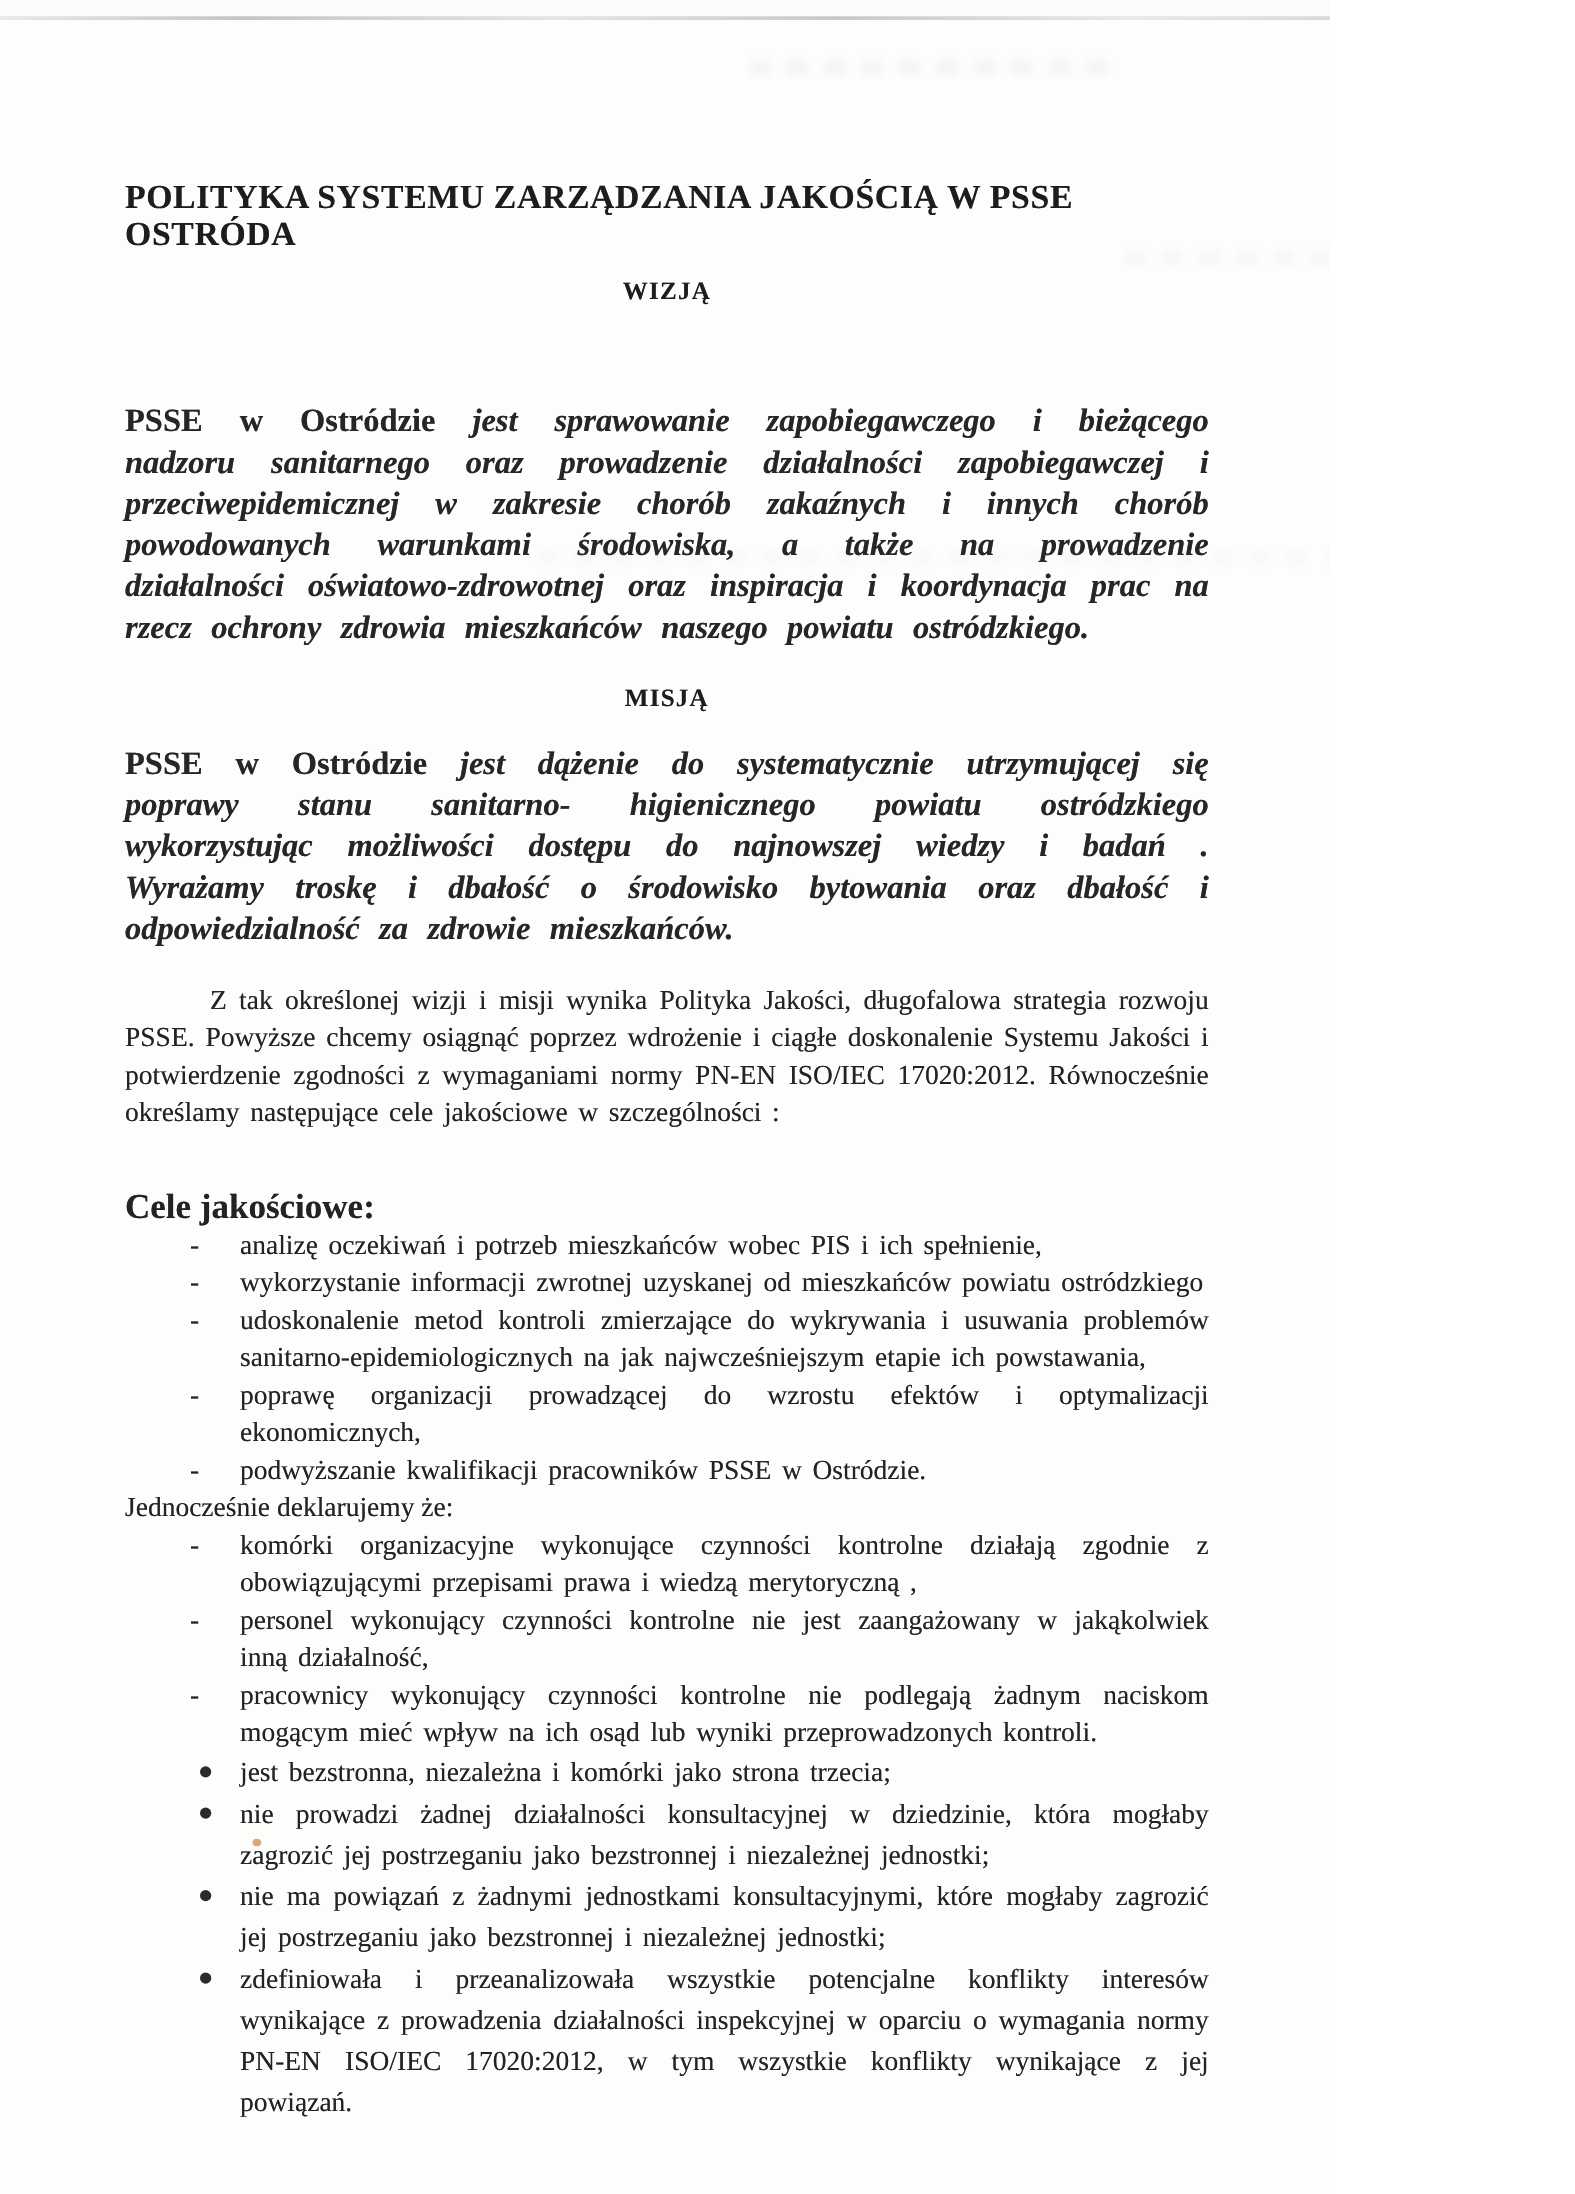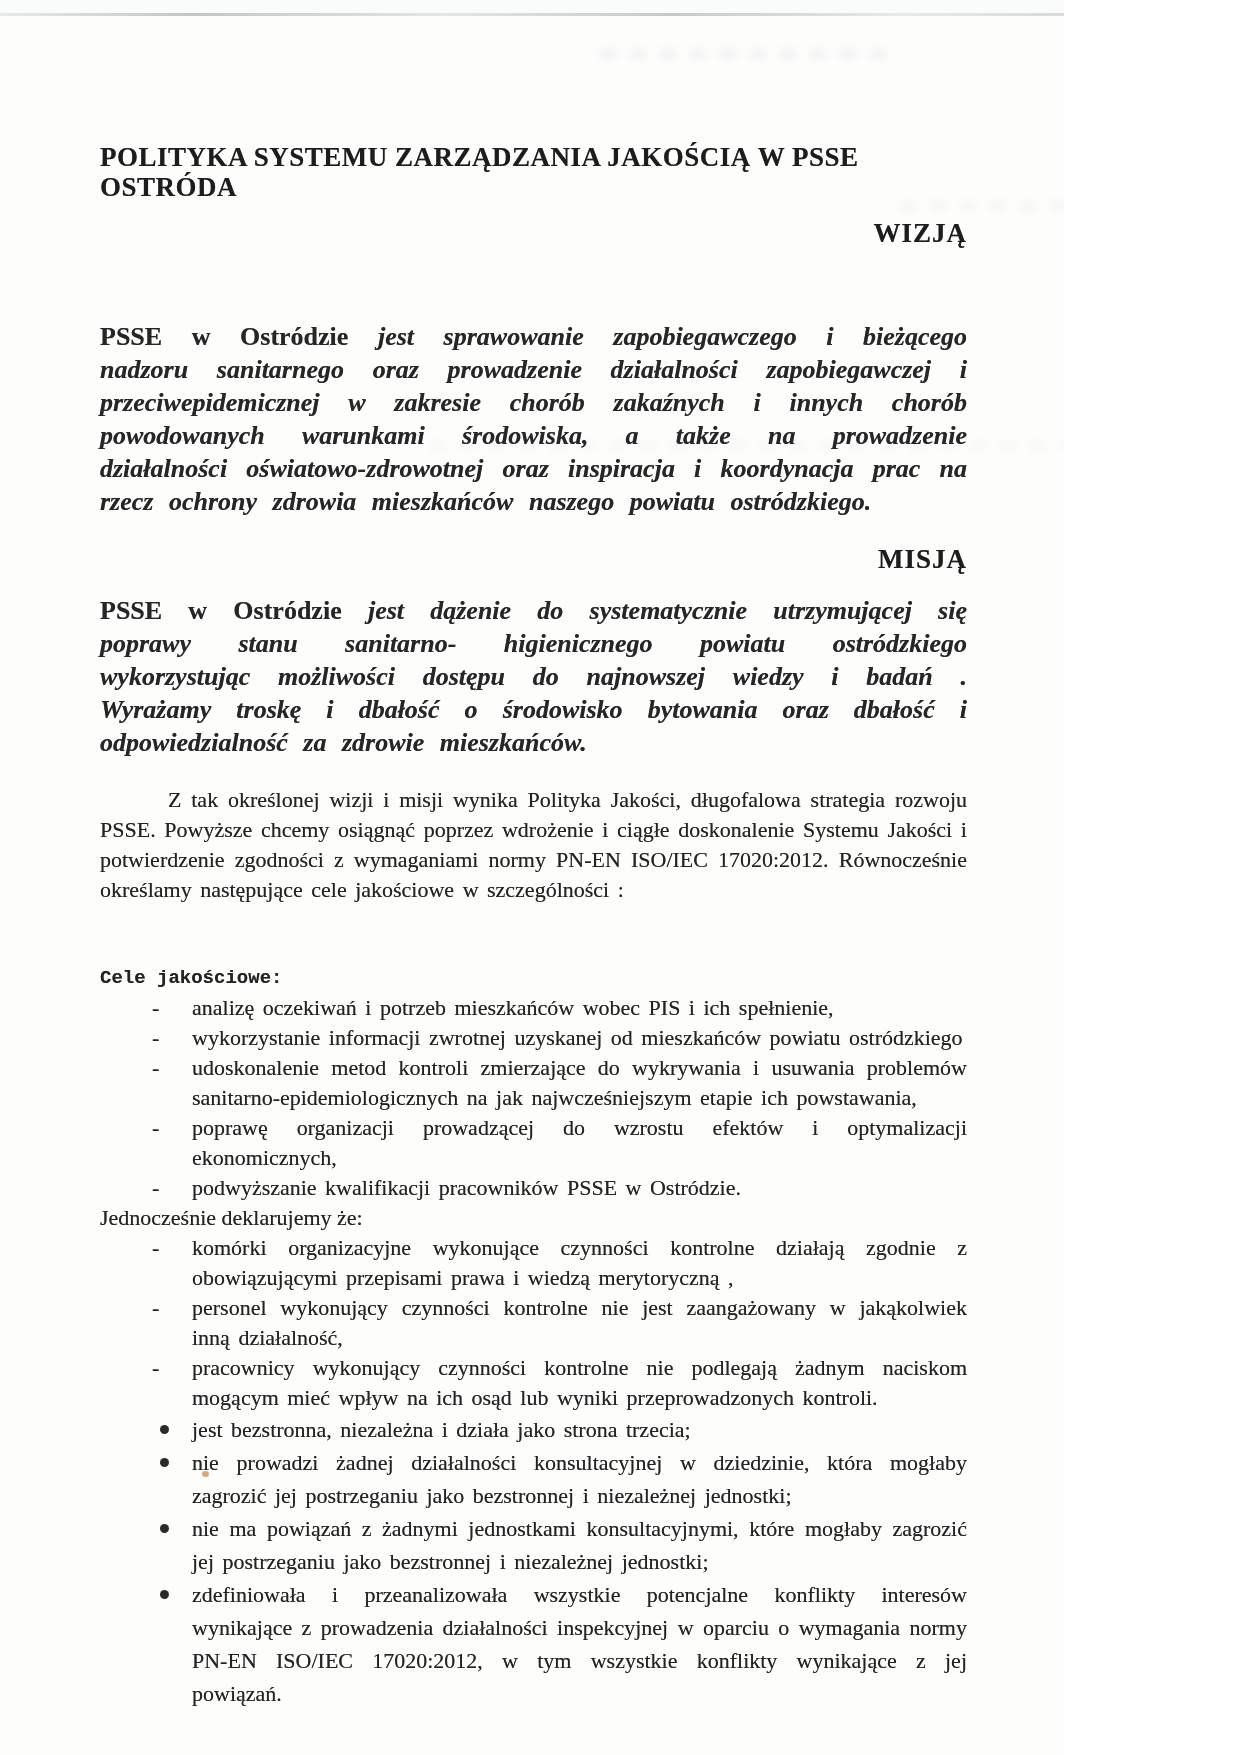--- a/index.html
+++ b/index.html
@@ -52,40 +52,40 @@
   }
 
   
   .content { padding: 142px 97px 0 100px; }
 
   .doc-title {
     font-size: 27px; font-weight: bold; letter-spacing: 0.5px;
     line-height: 30px; color: #1d1d1d;
   }
   .section-heading {
-    text-align: right; font-size: 27px; font-weight: bold;
+    text-align: center; font-size: 20px; font-weight: bold;
     letter-spacing: 1px; line-height: 30px; color: #1d1d1d;
   }
   .heading-wizja { margin-top: 16px; }
   .heading-misja { margin-top: 18px; }
 
   .lead-par {
     font-size: 26px; font-weight: bold; line-height: 33px;
     text-align: justify; word-spacing: 9px; color: #262626;
   }
   .vision-par  { margin-top: 72px; }
   .mission-par { margin-top: 20px; }
   .lead-par .it { font-style: italic; }
 
   .intro-par {
     font-size: 22px; line-height: 30px;
     text-align: justify; text-indent: 68px; word-spacing: 3px;
   }
 
-  .sub-heading { margin-top: 58px; font-size: 19px; font-weight: bold; line-height: 30px; font-family: Liberation Mono, monospace; }
+  .sub-heading { margin-top: 46px; font-size: 28px; font-weight: bold; line-height: 30px; }
   .plain-line  { font-size: 22px; line-height: 30px; }
 
   .dlist { margin: 0; }
   .ditem {
     position: relative; padding-left: 92px;
     font-size: 22px; line-height: 30px; text-align: justify; word-spacing: 3px;
   }
   .ditem::before {
     content: "-"; position: absolute; left: 52px; top: 0;
   }
@@ -153,21 +153,21 @@
         <div class="ditem"><span>komórki organizacyjne wykonujące czynności kontrolne działają zgodnie z obowiązującymi przepisami prawa i wiedzą  merytoryczną ,</span></div>
 
         <div class="ditem"><span>personel wykonujący czynności kontrolne nie jest zaangażowany w jakąkolwiek inną działalność,</span></div>
 
         <div class="ditem"><span>pracownicy wykonujący czynności kontrolne nie podlegają żadnym naciskom mogącym mieć wpływ na ich osąd lub wyniki przeprowadzonych kontroli.</span></div>
       </div>
 
 
     <div class="blist">
 
-        <div class="bitem"><span>jest bezstronna, niezależna i działa jako strona trzecia;</span></div>
+        <div class="bitem"><span>jest bezstronna, niezależna i komórki jako strona trzecia;</span></div>
 
         <div class="bitem"><span>nie prowadzi żadnej działalności konsultacyjnej w dziedzinie, która mogłaby zagrozić jej postrzeganiu jako bezstronnej i niezależnej jednostki;</span></div>
 
         <div class="bitem"><span>nie ma powiązań z żadnymi jednostkami konsultacyjnymi, które mogłaby zagrozić jej postrzeganiu jako bezstronnej i niezależnej jednostki;</span></div>
 
         <div class="bitem"><span>zdefiniowała i przeanalizowała wszystkie potencjalne konflikty interesów wynikające z prowadzenia działalności inspekcyjnej w oparciu o wymagania normy PN-EN ISO/IEC 17020:2012, w tym wszystkie konflikty wynikające z jej powiązań.</span></div>
       </div>
 
   </div>
 

